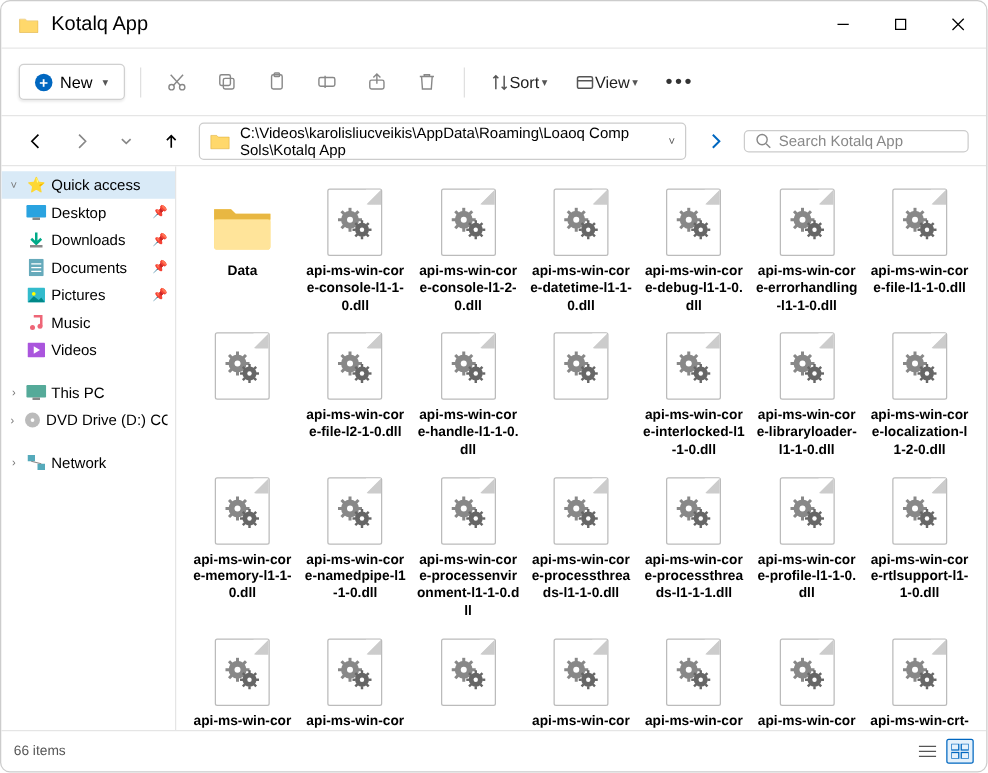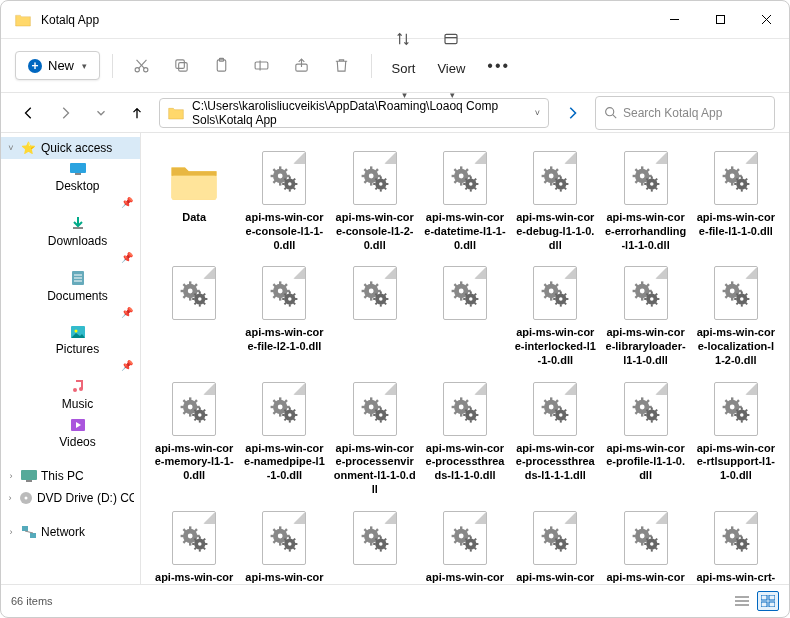--- a/index.html
+++ b/index.html
@@ -1,54 +1,54 @@
 <!DOCTYPE html>
 <html><head>
 <meta charset="utf-8">
 <style>
 * { box-sizing: border-box; margin: 0; padding: 0; font-family: "Segoe UI", Arial, sans-serif; }
 body { background: #fff; width: 790px; height: 618px; overflow: hidden; border: 1px solid #ccc; border-radius: 8px; display: flex; flex-direction: column; }
 
 .titlebar { height: 38px; display: flex; align-items: center; padding: 0 0 0 14px; border-bottom: 1px solid #e8e8e8; }
 .titlebar .foldericon { width: 16px; height: 14px; margin-right: 10px; }
-.titlebar .title { font-size: 12px; color: #000; flex: 1; }
+.titlebar .title { font-size: 16px; color: #000; flex: 1; }
 .winbtns { display: flex; height: 100%; }
 .winbtn { width: 46px; display: flex; align-items: center; justify-content: center; color: #000; }
 .winbtn svg { width: 11px; height: 11px; }
 
 .toolbar { height: 54px; display: flex; align-items: center; padding: 0 14px; gap: 6px; border-bottom: 1px solid #e5e5e5; }
 .newbtn { display: flex; align-items: center; gap: 6px; background: #fff; border: 1px solid #d0d0d0; border-radius: 4px; padding: 6px 12px; font-size: 13px; box-shadow: 0 1px 2px rgba(0,0,0,0.08); }
 .newbtn .plus { width: 14px; height: 14px; border-radius: 50%; background: #0067c0; color: #fff; display: flex; align-items: center; justify-content: center; font-size: 12px; font-weight: bold; line-height: 1; }
 .chev { font-size: 9px; color: #555; margin-left: 2px; }
 .divider { width: 1px; height: 24px; background: #e0e0e0; margin: 0 6px; }
 .tbicon { width: 34px; height: 34px; display: flex; align-items: center; justify-content: center; color: #888; border-radius: 4px; }
 .tbicon svg { width: 17px; height: 17px; }
-.tbtext { display: flex; align-items: center; gap: 14px; padding: 6px 8px; font-size: 13px; color: #222; flex-direction: column; }
+.tbtext { display: flex; align-items: center; gap: 0; padding: 6px 8px; font-size: 13px; color: #222; }
 .tbtext svg { width: 16px; height: 16px; color: #555; }
 .more { font-size: 16px; color: #333; letter-spacing: 2px; padding: 0 8px; }
 
 .navrow { height: 40px; display: flex; align-items: center; padding: 0 14px; gap: 8px; border-bottom: 1px solid #e5e5e5; }
 .navarr { width: 28px; height: 28px; display: flex; align-items: center; justify-content: center; color: #888; }
 .navarr.active { color: #000; }
 .navarr svg { width: 14px; height: 14px; }
 .pathbox { flex: 1; display: flex; align-items: center; border: 1px solid #ccc; border-radius: 4px; height: 30px; padding: 0 8px; font-size: 12px; gap: 8px; }
 .pathbox .fi { width: 16px; height: 14px; }
 .pathbox .pathtext { flex: 1; color: #000; }
-.searchbox { width: 180px; display: flex; align-items: center; border: 1px solid #ccc; border-radius: 4px; height: 34px; padding: 0 8px; font-size: 12px; color: #888; gap: 6px; }
+.searchbox { width: 180px; display: flex; align-items: center; border: 1px solid #ccc; border-radius: 4px; height: 18px; padding: 0 8px; font-size: 12px; color: #888; gap: 6px; }
 .gobtn { width: 30px; height: 30px; display: flex; align-items: center; justify-content: center; color: #0067c0; }
 
 .mainarea { flex: 1; display: flex; overflow: hidden; }
 .sidebar { width: 140px; border-right: 1px solid #e5e5e5; padding: 4px 0; font-size: 12px; overflow-y: auto; }
 .sbitem { display: flex; align-items: center; padding: 4px 6px 4px 4px; gap: 4px; cursor: pointer; }
 .sbitem.selected { background: #d9eaf7; }
 .sbitem .caret { width: 12px; font-size: 9px; color: #777; text-align: center; }
 .sbitem .sicon { width: 16px; display: flex; align-items: center; justify-content: center; }
 .sbitem .pin { margin-left: auto; color: #aaa; font-size: 10px; }
 .sbitem.top { margin-top: 12px; }
-.sbitem.sub { padding-left: 20px; flex-direction: column; }
+.sbitem.sub { padding-left: 20px; }
 
 .content { flex: 1; overflow-y: auto; padding: 14px 10px; }
 .grid { display: grid; grid-template-columns: repeat(7, 1fr); gap: 8px 4px; font-weight: bold; }
 .item { display: flex; flex-direction: column; align-items: center; text-align: center; font-size: 11px; color: #000; padding: 2px; cursor: pointer; }
 .item .thumb { width: 48px; height: 58px; display: flex; align-items: center; justify-content: center; margin-bottom: 4px; position: relative; }
 .item .label { line-height: 1.25; word-break: break-all; max-width: 82px; }
 
 .dllpage { width: 44px; height: 54px; background: #fff; border: 1px solid #bbb; border-radius: 2px; position: relative; }
 .dllpage::before { content: ""; position: absolute; top: 0; right: 0; width: 12px; height: 12px; background: linear-gradient(135deg, #fff 48%, #ccc 52%); border-bottom-left-radius: 2px; }
 .gears { position: absolute; top: 14px; left: 6px; }
@@ -170,21 +170,21 @@
     </div>
   <div class="navarr active">
       <svg viewBox="0 0 16 16">
         <path d="M8 14 V3 M4 7 L8 3 L12 7" fill="none" stroke="currentColor" stroke-width="1.5"></path>
       </svg>
     </div>
   <div class="pathbox">
     <svg class="fi" viewBox="0 0 24 20">
         <path d="M1 3 h7 l2 2 h13 v14 H1 Z" fill="#ffd86b" stroke="#d8a62e" stroke-width="0.6"></path>
       </svg>
-    <span class="pathtext">C:\Users\karolisliucveikis\AppData\Roaming\Loaoq Comp Sols\Kotalq App</span>
+    <span class="pathtext">C:\Videos\karolisliucveikis\AppData\Roaming\Loaoq Comp Sols\Kotalq App</span>
     <span class="chev">˅</span>
   </div>
   <div class="gobtn">
       <svg viewBox="0 0 16 16" width="14" height="14">
         <path d="M6 2 L12 8 L6 14" fill="none" stroke="currentColor" stroke-width="1.8"></path>
       </svg>
     </div>
   <div class="searchbox">
     <svg width="13" height="13" viewBox="0 0 16 16">
         <circle cx="7" cy="7" r="5" fill="none" stroke="currentColor" stroke-width="1.4"></circle>
@@ -613,20 +613,21 @@
                     <rect x="-9.5" y="-1.2" width="3" height="2.4"></rect>
                     <rect x="6.5" y="-1.2" width="3" height="2.4"></rect>
                     <rect x="-1.2" y="-9.5" width="2.4" height="3" transform="rotate(45)"></rect>
                     <rect x="-1.2" y="6.5" width="2.4" height="3" transform="rotate(45)"></rect>
                     <rect x="-1.2" y="-9.5" width="2.4" height="3" transform="rotate(-45)"></rect>
                     <rect x="-1.2" y="6.5" width="2.4" height="3" transform="rotate(-45)"></rect>
                   </g>
                 </svg></div>
             </div>
           </div>
+          <div class="label">api-ms-win-core-handle-l1-1-0.dll</div>
         </div>
         <div class="item">
           <div class="thumb">
             <div class="dllpage">
               <div class="gears"><svg width="32" height="28" viewBox="0 0 40 34">
                   <g fill="#888">
                     <circle cx="14" cy="12" r="9"></circle>
                     <circle cx="14" cy="12" r="3" fill="#fff"></circle>
                     <g transform="translate(14 12)">
                       <rect x="-1.5" y="-12" width="3" height="4"></rect>

